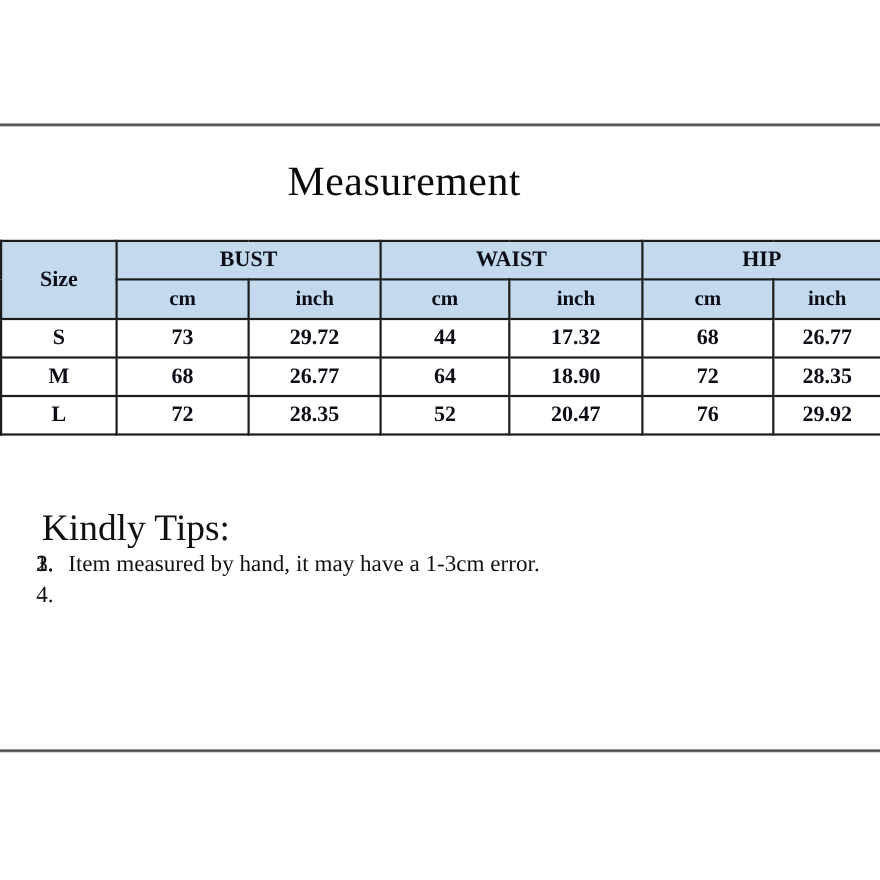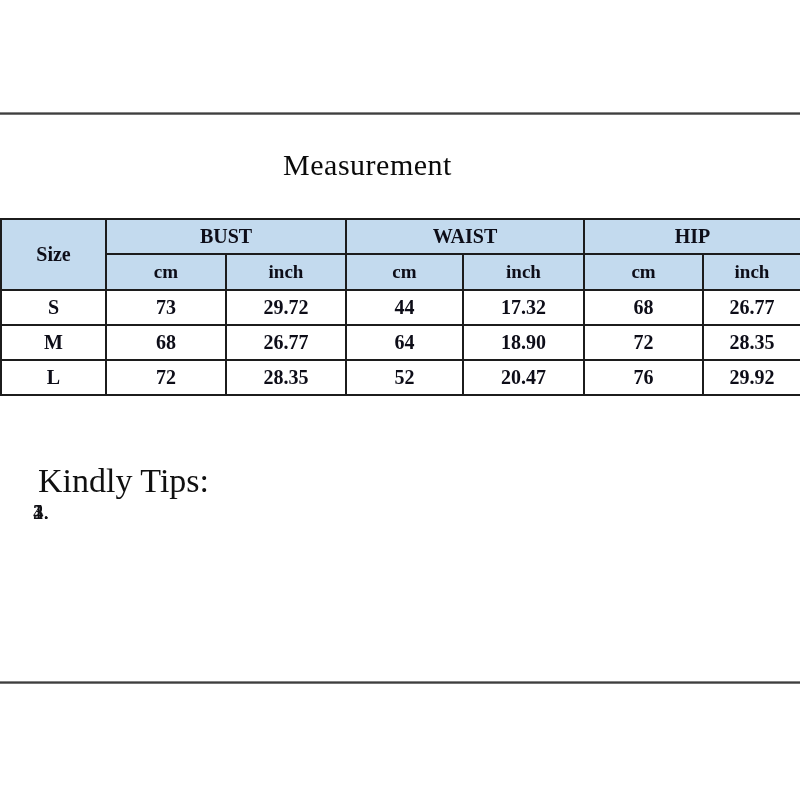--- a/index.html
+++ b/index.html
@@ -27,21 +27,21 @@
   .h-rule.top { top: 112px; }
   .h-rule.bottom { top: 681px; }
 
   
   .title {
     position: absolute;
     top: 144px;
     left: 0;
     width: 735px;
     text-align: center;
-    font-size: 30px;
+    font-size: 38px;
     line-height: 42px;
     color: #0a0a0a;
     letter-spacing: 0.5px;
   }
 
   
   table.size-table {
     position: absolute;
     top: 218px;
     left: 0;
@@ -158,19 +158,20 @@
 
 <div class="tips-list">
   <div class="tip">
     <span class="tip-num">1.</span>
   </div>
   <div class="tip">
     <span class="tip-num">2.</span>
   </div>
   <div class="tip">
     <span class="tip-num">3.</span>
+    <span class="tip-text">Item measured by hand, it may have a 1-3cm error.</span>
   </div>
   <div class="tip">
     <span class="tip-num">4.</span>
   </div>
 </div>
 
 <div class="h-rule bottom"></div>
 
 </body></html>

